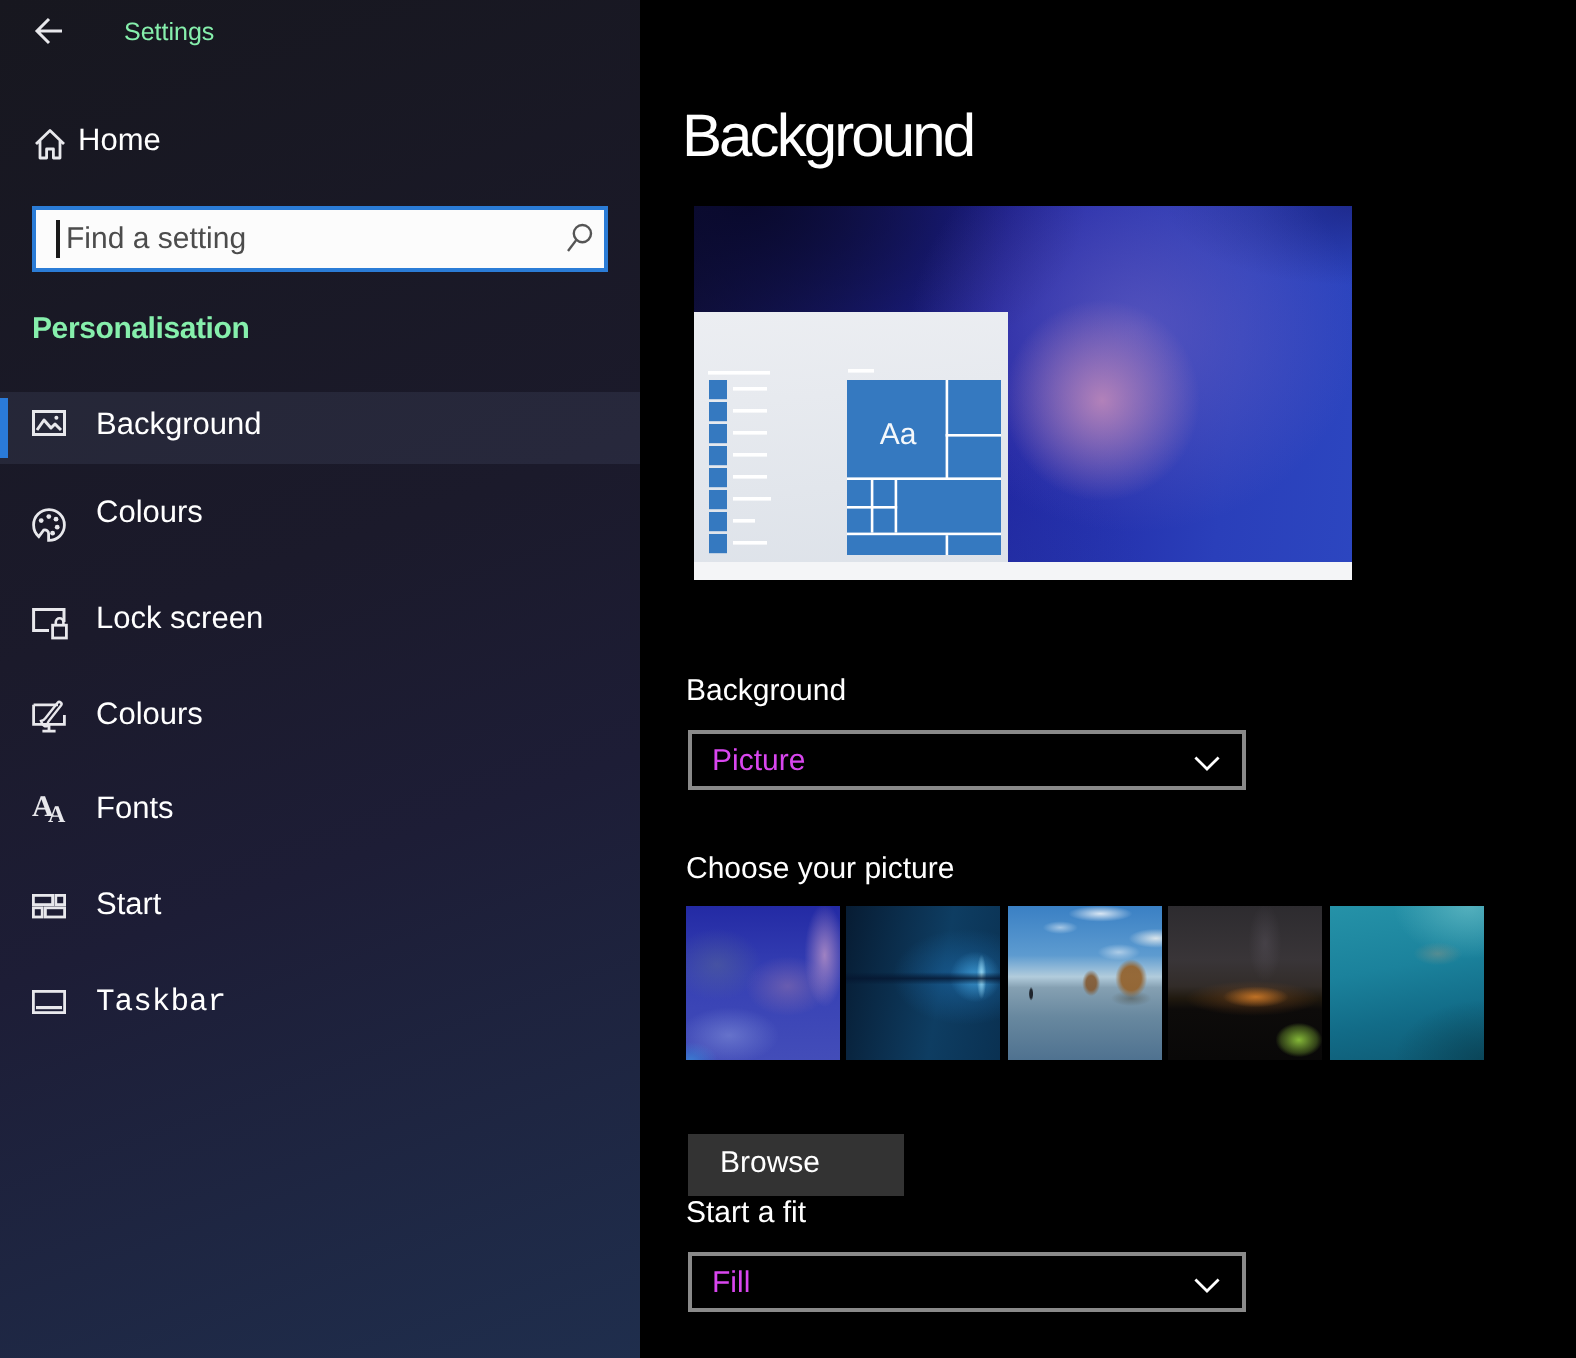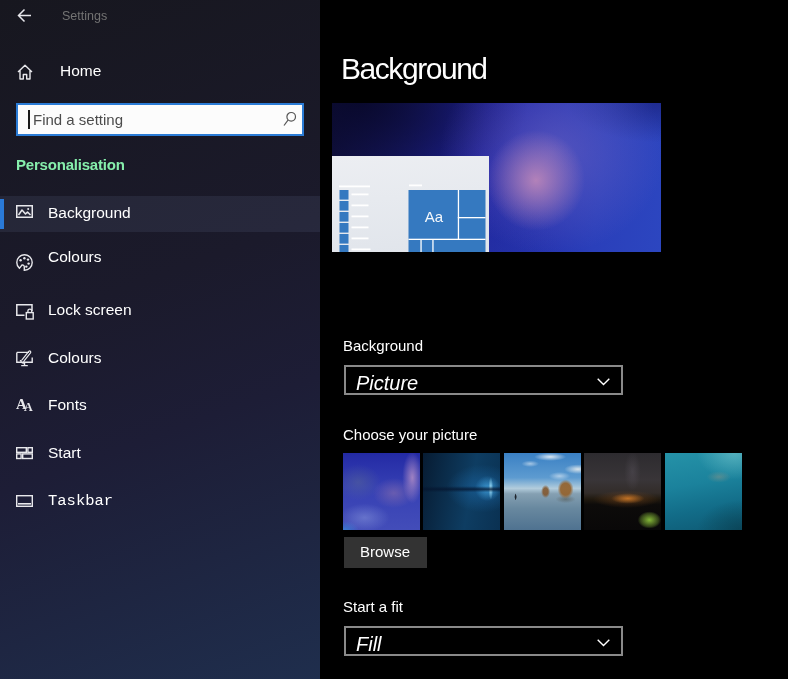--- a/index.html
+++ b/index.html
@@ -1,59 +1,59 @@
 <!DOCTYPE html>
 <html><head>
 <meta charset="utf-8">
 <style>
   html,body{margin:0;padding:0;}
   body{width:788px;height:679px;background:#000;font-family:"Liberation Sans",sans-serif;position:relative;overflow:hidden;-webkit-font-smoothing:antialiased;}
   .abs{position:absolute;}
   
   #side{left:0;top:0;width:320px;height:679px;
     background:linear-gradient(160deg,#17171f 0%,#1b1a2b 42%,#1d1d36 62%,#1f2e4d 100%);}
-  #settings-t{left:62px;top:9px;font-size:12.5px;color:#737373;}
+  #settings-t{left:62px;top:9px;font-size:12.5px;color:#86efac;}
   .navtext{font-size:15.5px;color:#fff;}
-  #home-t{left:60px;top:62px;}
+  #home-t{left:39px;top:62px;}
   #search{left:16px;top:103px;width:288px;height:33px;box-sizing:border-box;
     border:2px solid #2b7cd6;background:#fcfcfc;}
   #caret{left:28px;top:110px;width:1.5px;height:19px;background:#1a1a1a;}
   #ph{left:33px;top:111px;font-size:15px;color:#4c4c4c;}
   #pers{left:16px;top:156px;font-size:15px;font-weight:bold;color:#86efac;letter-spacing:-0.2px;}
   .row{left:0;width:320px;height:36px;}
   .row .t{position:absolute;left:48px;top:8px;}
   #row-bg{top:196px;background:rgba(125,140,178,0.13);}
   #accent{left:0;top:199px;width:4px;height:30px;background:#2a7ad8;}
   #row-co{top:240px;}
   #row-lo{top:293px;}
   #row-th{top:341px;}
   #row-fo{top:388px;}
   #row-st{top:436px;}
   #row-tb{top:484px;font-family:Liberation Mono, monospace;}
   .ric{position:absolute;left:16px;top:9px;}
   
   #title{left:341px;top:52px;font-size:30px;color:#fff;letter-spacing:-1.45px;font-weight:normal;}
-  #preview{left:332px;top:103px;width:329px;height:149px;overflow:hidden;
+  #preview{left:347px;top:103px;width:329px;height:187px;overflow:hidden;
     background:
       radial-gradient(72px 74px at 62% 52%, rgba(198,140,186,0.85), rgba(198,140,186,0) 68%),
       radial-gradient(150px 135px at 67% 33%, rgba(122,108,200,0.55), rgba(122,108,200,0) 75%),
       radial-gradient(130px 55px at 100% 0%, rgba(18,18,95,0.5), rgba(18,18,95,0) 72%),
       radial-gradient(250px 145px at 8% 0%, rgba(8,8,42,0.9), rgba(8,8,42,0) 68%),
       radial-gradient(180px 120px at 30% 108%, rgba(40,62,160,0.5), rgba(40,62,160,0) 75%),
       linear-gradient(97deg,#12123f 0%,#1f23a0 45%,#2a3fba 80%,#2c46c0 100%);}
   #panel{left:0;top:53px;width:157px;height:127px;background:linear-gradient(175deg,#eceef2,#dde2e9);}
   #ptaskbar{left:0;top:178px;width:329px;height:9px;background:#f4f5f7;}
   .lbl{font-size:15px;color:#fff;}
   #lbl1{left:343px;top:337px;}
   #lbl2{left:343px;top:426px;}
   #lbl3{left:343px;top:598px;}
   .select{left:344px;width:279px;height:30px;box-sizing:border-box;border:2px solid #8a8a8a;background:#000;}
   #sel1{top:365px;}
   #sel2{top:626px;}
-  .select .st{position:absolute;left:10px;top:5px;font-size:20px;color:#ffffff;font-style:italic;}
+  .select .st{position:absolute;left:10px;top:5px;font-size:15px;color:#d946ef;}
   .select svg{position:absolute;right:11px;top:11px;}
   .thumb{top:453px;width:77px;height:77px;}
   #th1{left:343px;background:
     radial-gradient(14px 36px at 90% 32%, rgba(178,142,198,0.85), rgba(178,142,198,0) 72%),
     radial-gradient(28px 20px at 66% 52%, rgba(152,118,172,0.5), rgba(152,118,172,0) 75%),
     radial-gradient(32px 18px at 28% 84%, rgba(140,155,222,0.5), rgba(140,155,222,0) 78%),
     radial-gradient(18px 12px at 3% 100%, rgba(58,125,210,0.9), rgba(58,125,210,0) 75%),
     radial-gradient(30px 24px at 20% 38%, rgba(92,108,145,0.45), rgba(92,108,145,0) 75%),
     linear-gradient(to bottom,#232aa4 0%,#3640b4 45%,#434db9 100%);}
   #th2{left:423px;background:
@@ -76,21 +76,21 @@
     radial-gradient(15px 11px at 85% 87%, rgba(138,192,58,0.95), rgba(138,192,58,0.3) 60%, rgba(138,192,58,0) 78%),
     radial-gradient(22px 7px at 57% 59%, rgba(218,128,40,0.8), rgba(218,128,40,0) 75%),
     radial-gradient(42px 11px at 55% 60%, rgba(150,85,32,0.45), rgba(150,85,32,0) 80%),
     radial-gradient(11px 26px at 63% 24%, rgba(118,110,124,0.25), rgba(118,110,124,0) 75%),
     linear-gradient(to bottom,#2d2b2f 0%,#393538 35%,#322c29 52%,#20190f 60%,#0d0b0a 67%,#090808 100%);}
   #th5{left:665px;background:
     radial-gradient(17px 8px at 70% 31%, rgba(130,148,138,0.55), rgba(130,148,138,0) 72%),
     radial-gradient(50px 35px at 90% 0%, rgba(125,205,210,0.55), rgba(125,205,210,0) 75%),
     radial-gradient(60px 40px at 100% 100%, rgba(8,55,70,0.6), rgba(8,55,70,0) 75%),
     linear-gradient(170deg,#2592a8 0%,#1b829c 40%,#126c88 70%,#0e5a74 100%);}
-  #browse{left:344px;top:537px;width:83px;height:31px;background:#333333;}
+  #browse{left:344px;top:567px;width:108px;height:31px;background:#333333;}
   #browse span{position:absolute;left:16px;top:6px;font-size:15px;color:#fff;}
 </style>
 </head>
 <body>
 <div class="abs" id="side"></div>
 
 <svg class="abs" style="left:16px;top:8px" width="16" height="15" viewBox="0 0 16 15">
   <path d="M8.5 1.5 L2.5 7.5 L8.5 13.5 M2.5 7.5 H15" stroke="#e8e8ec" stroke-width="1.5" fill="none"></path>
 </svg>
 <div class="abs" id="settings-t">Settings</div>

